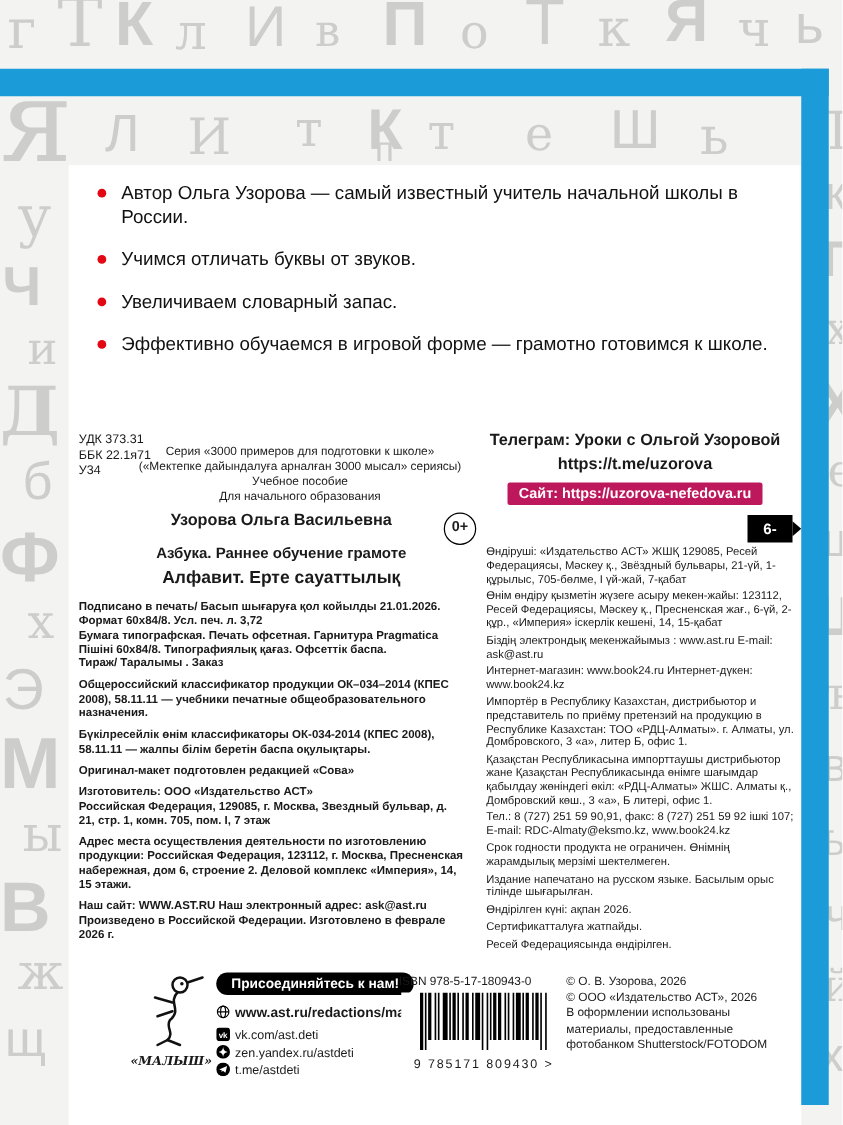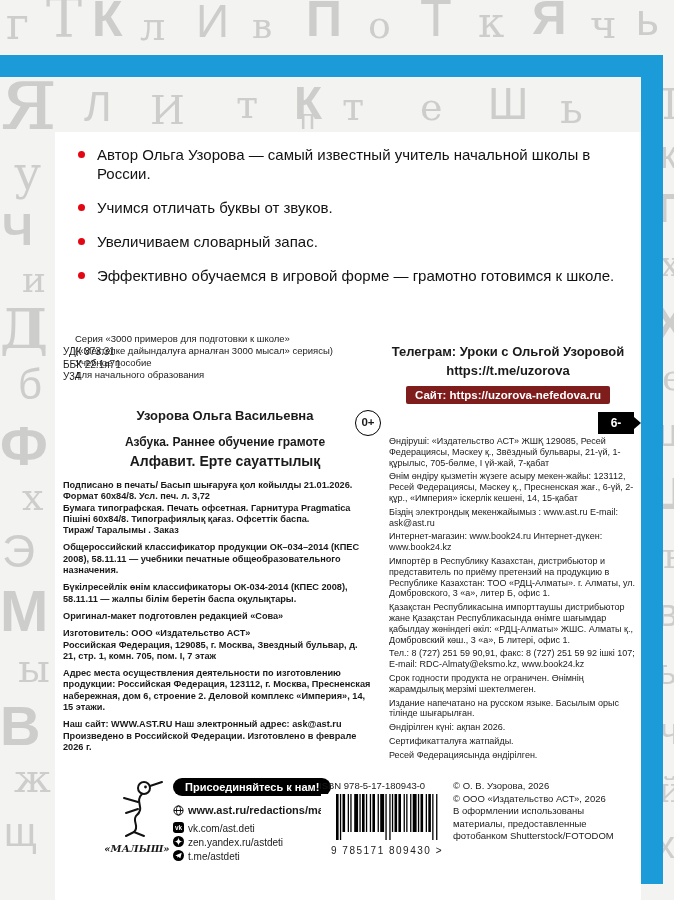--- a/index.html
+++ b/index.html
@@ -23,25 +23,25 @@
   
   .bullets { position:absolute; left:42px; top:13px; width:525px; }
   .bullet-item { position:relative; margin-bottom:15px; font-size:15px; line-height:19px; color:#111; }
   .bullet-item::before {
     content:""; position:absolute; left:-19px; top:6px;
     width:7px; height:7px; border-radius:50%; background:#e30613;
   }
 
   
   .udk-block { position:absolute; left:8px; top:214px; font-size:10px; line-height:12.5px; }
-  .series-block { position:absolute; left:20px; top:201px; width:330px; font-size:9.5px; line-height:12px; }
+  .series-block { position:absolute; left:20px; top:224px; width:330px; text-align:center; font-size:9.5px; line-height:12px; }
   .contact-block { position:absolute; left:320px; top:212px; width:266px; text-align:center; }
   .tg-label { font-size:13px; font-weight:bold; margin-bottom:4px; }
   .tg-url { font-size:13px; font-weight:bold; margin-bottom:7px; }
-  .site-badge { display:inline-block; background:#7f1d1d; color:#fff; font-size:11.5px; font-weight:bold; padding:3px 9px; border-radius:2px; }
+  .site-badge { display:inline-block; background:#be185d; color:#fff; font-size:11.5px; font-weight:bold; padding:3px 9px; border-radius:2px; }
 
   
   .author { position:absolute; left:20px; top:276px; width:300px; text-align:center; font-size:13px; font-weight:bold; }
   .title-ru { position:absolute; left:20px; top:303px; width:300px; text-align:center; font-size:12px; font-weight:bold; }
   .title-kz { position:absolute; left:20px; top:321px; width:300px; text-align:center; font-size:14px; font-weight:bold; }
 
   .badge0 {
     position:absolute; left:300px; top:278px; width:26px; height:26px;
     border:1.5px solid #000; border-radius:50%; font-size:11.5px; font-weight:bold;
     line-height:23px; text-align:center; background:#fff;

